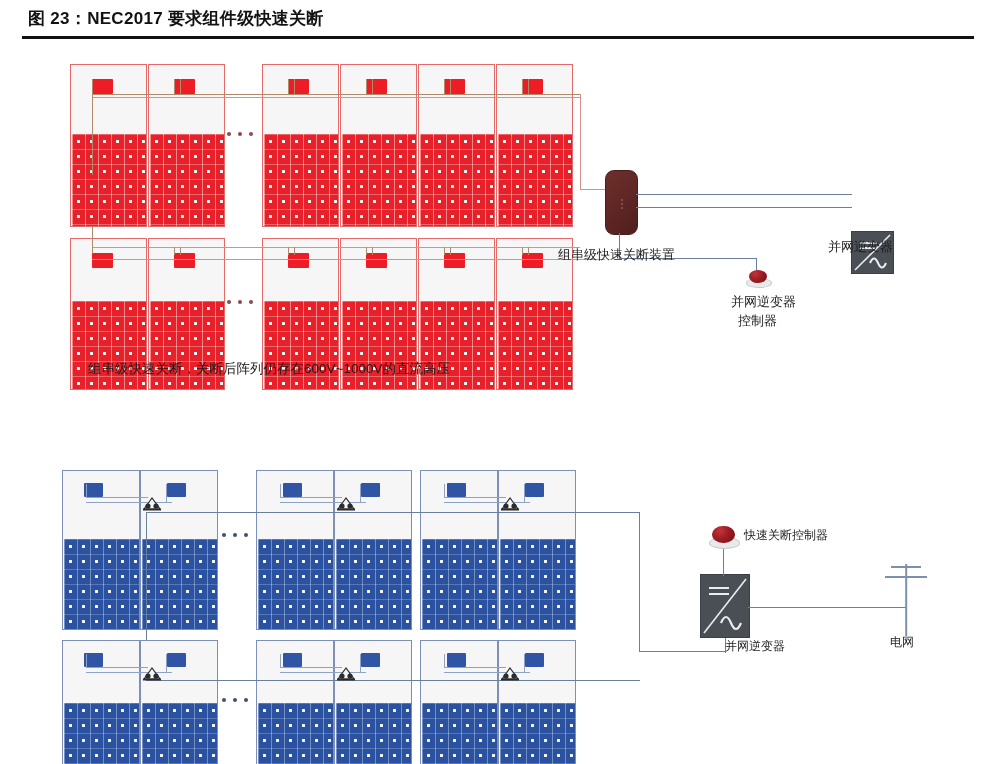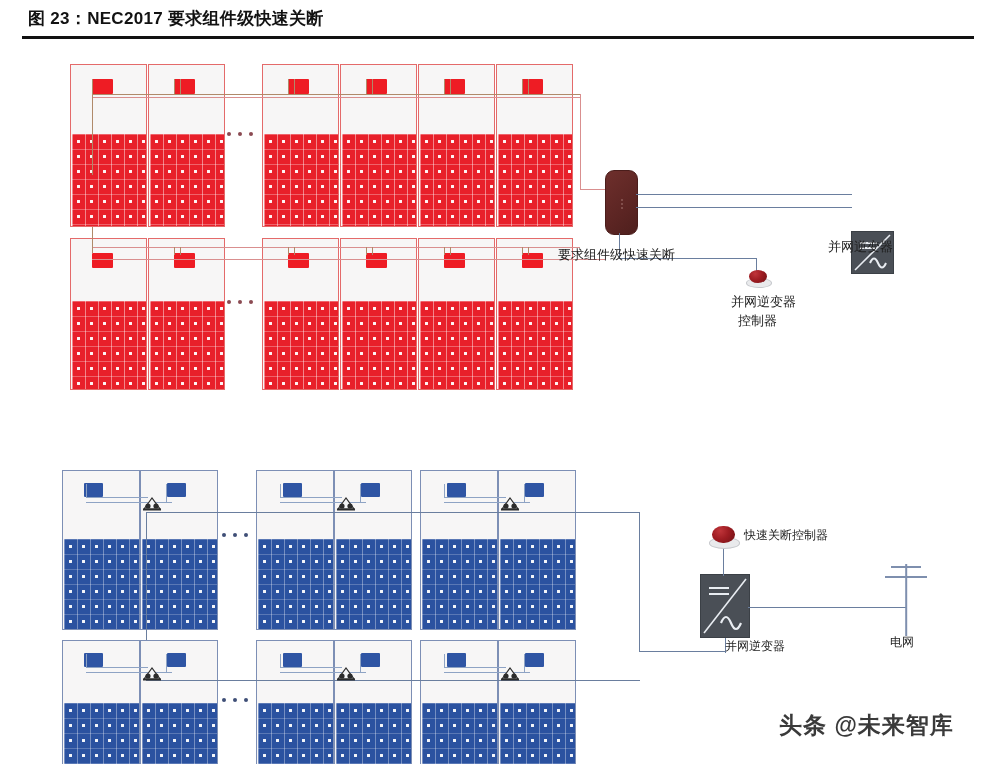--- a/index.html
+++ b/index.html
@@ -270,25 +270,26 @@
       <div class="dc1" style="left:8px;top:10px;width:17px;"></div>
       <div class="dc2" style="left:8px;top:15px;width:17px;"></div>
       <div class="slash">
         <svg viewBox="0 0 41 41" preserveAspectRatio="none">
           <line x1="3" y1="38" x2="38" y2="3" stroke="#e9edf2" stroke-width="1.6"></line>
           <path d="M18 31 q4 -9 8 0 q4 9 8 0" fill="none" stroke="#e9edf2" stroke-width="2"></path>
         </svg>
       </div>
     </div>
 
-    <div class="lbl" style="left:558px;top:204px;">要求组件级快速关断</div>
+    <div class="lbl" style="left:558px;top:204px;">组串级快速关断装置</div>
     <div class="lbl" style="left:731px;top:251px;">并网逆变器</div>
     <div class="lbl" style="left:738px;top:270px;">控制器</div>
     <div class="lbl" style="left:828px;top:196px;">并网逆变器</div>
 
+    <div class="caption" style="left:88px;top:318px;">组串级快速关断，关断后阵列仍存在600V~1000V的直流高压</div>
   </div>
 
   <div class="abs" style="left:0;top:380px;width:990px;height:342px;">
 
     <div class="pv-module blue" style="left:62px;top:48px;width:78px;height:160px;">
       <div class="frame"></div>
       <div class="pv-cells" style="height:90px;"></div>
       <div class="jbox blue" style="left:22px;top:13px;width:19px;height:14px;"></div>
     </div>
     <div class="pv-module blue" style="left:140px;top:48px;width:78px;height:160px;">
@@ -480,14 +481,13 @@
       <div class="arm1" style="top:12px;"></div>
       <div class="arm2" style="top:2px;"></div>
     </div>
 
     <div class="lbl big" style="left:744px;top:105px;">快速关断控制器</div>
     <div class="lbl big" style="left:725px;top:216px;">并网逆变器</div>
     <div class="lbl big" style="left:890px;top:212px;">电网</div>
 
   </div>
 
-  <div id="watermark" style="left:779px;top:668px;">头条 @未来智库</div>
 </div>
 
 </body></html>

